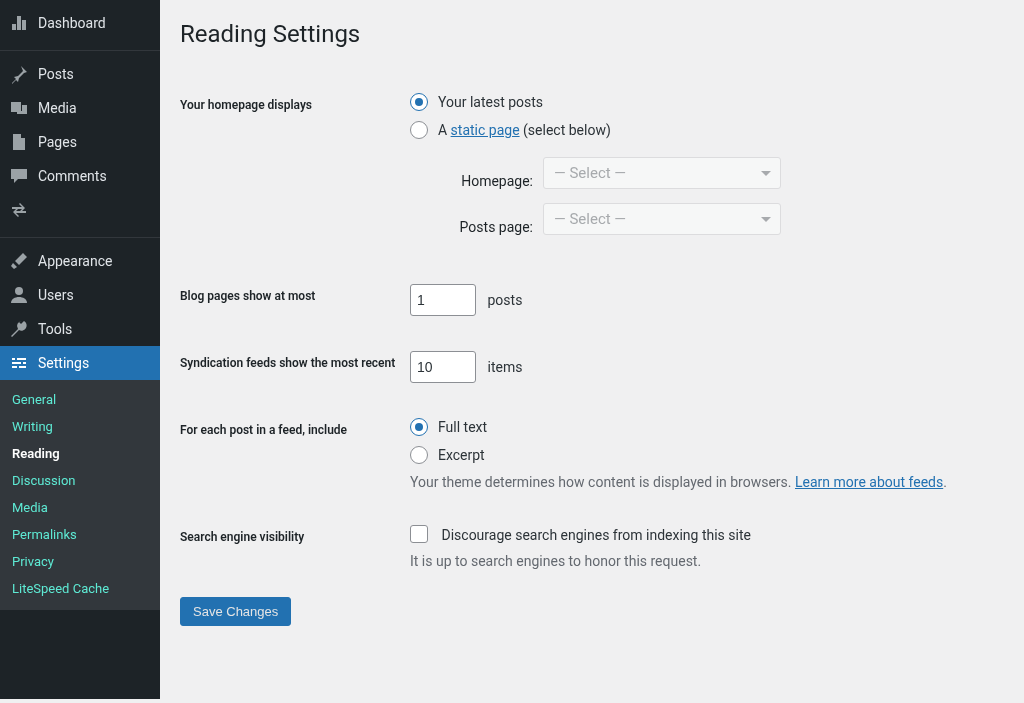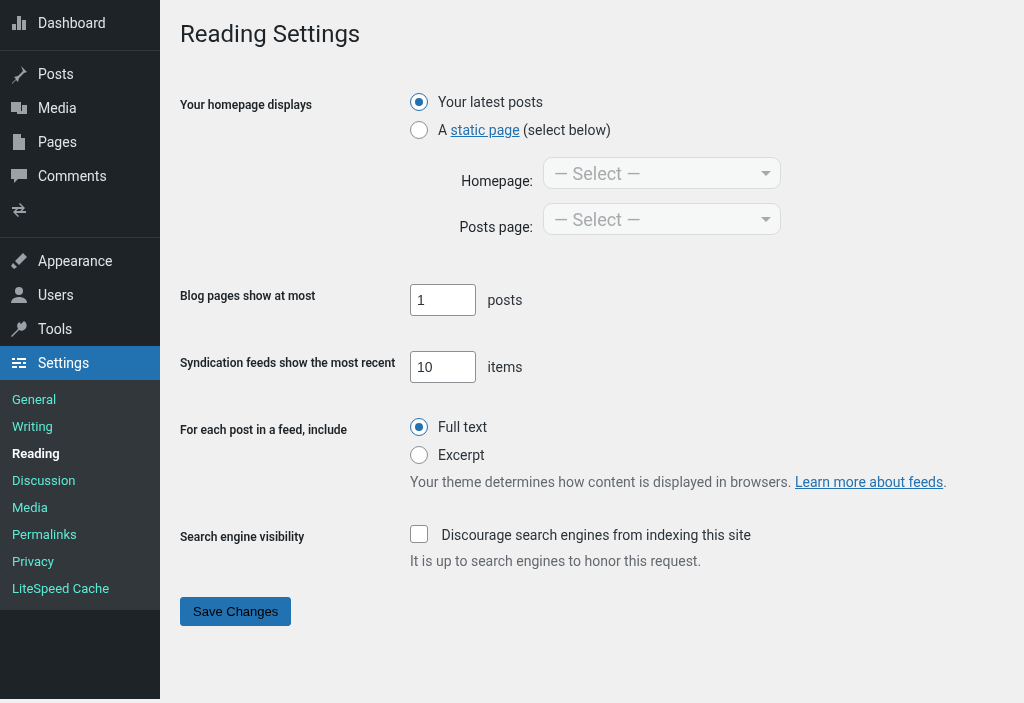--- a/index.html
+++ b/index.html
@@ -79,41 +79,41 @@
   width:16px; height:16px; border:1px solid #8c8f94; border-radius:50%;
   margin-right:10px; display:inline-flex; align-items:center; justify-content:center;
   background:#fff;
 }
 .radio.checked{ border-color:#2271b1; }
 .radio.checked::after{ content:""; width:8px; height:8px; background:#2271b1; border-radius:50%; }
 .sublist{ margin-left:28px; margin-top:18px; }
 .subrow{ display:flex; align-items:flex-end; margin-bottom:14px; }
 .subrow .sublabel{ width:95px; text-align:right; margin-right:10px; color:#1d2327;}
 .fake-select{
-  width:200px; height:30px; border:1px solid #dcdcde; border-radius:9px;
+  width:200px; height:30px; border:1px solid #dcdcde; border-radius:3px;
   background:#f6f7f7; color:#a7aaad; padding:0 26px 0 10px;
-  display:flex; align-items:center; font-size:18px; position:relative;
+  display:flex; align-items:center; font-size:15px; position:relative;
 }
 .fake-select::after{
   content:""; position:absolute; right:9px; top:50%; margin-top:-2px;
   border:5px solid transparent; border-top-color:#a7aaad;
 }
 .num-input{
   width:52px; height:26px; border:1px solid #8c8f94; border-radius:3px;
   background:#fff; color:#2c3338; padding:2px 6px; font-size:14px;
 }
 .after-input{ margin-left:8px; color:#2c3338; }
 .checkbox{
   width:16px; height:16px; border:1px solid #8c8f94; border-radius:3px;
   margin-right:10px; background:#fff; display:inline-block; vertical-align:-3px;
 }
 .desc{ color:#646970; margin-top:10px; }
 a.linkish{ color:#2271b1; text-decoration:underline; }
 .save-btn{
-  background:#2271b1; color:#000000; border:1px solid #2271b1;
+  background:#2271b1; color:#e5e5e5; border:1px solid #2271b1;
   border-radius:3px; padding:6px 12px; font-size:13px; cursor:pointer;
   margin-top:8px;
 }
 </style>
 </head>
 <body>
 
 <div id="adminmenu">
 
   <div class="menu-item">

